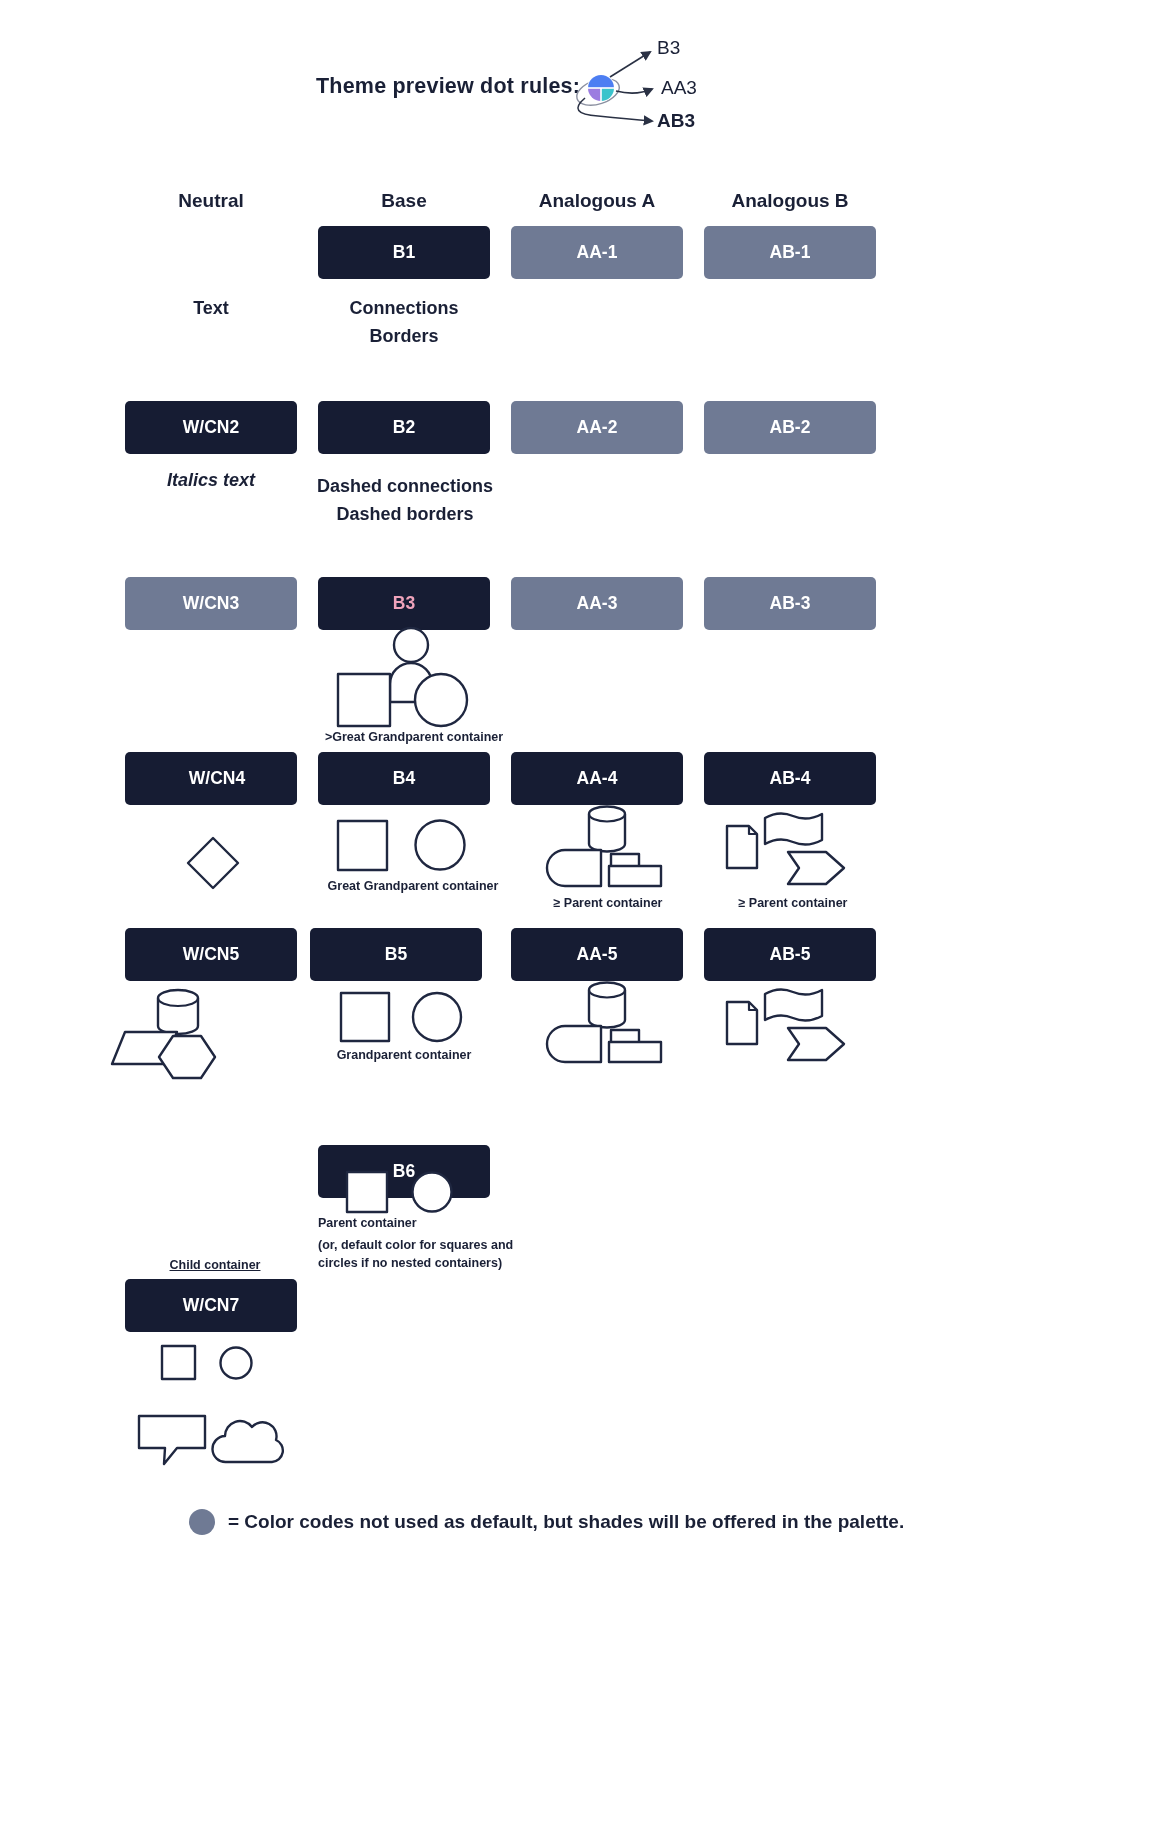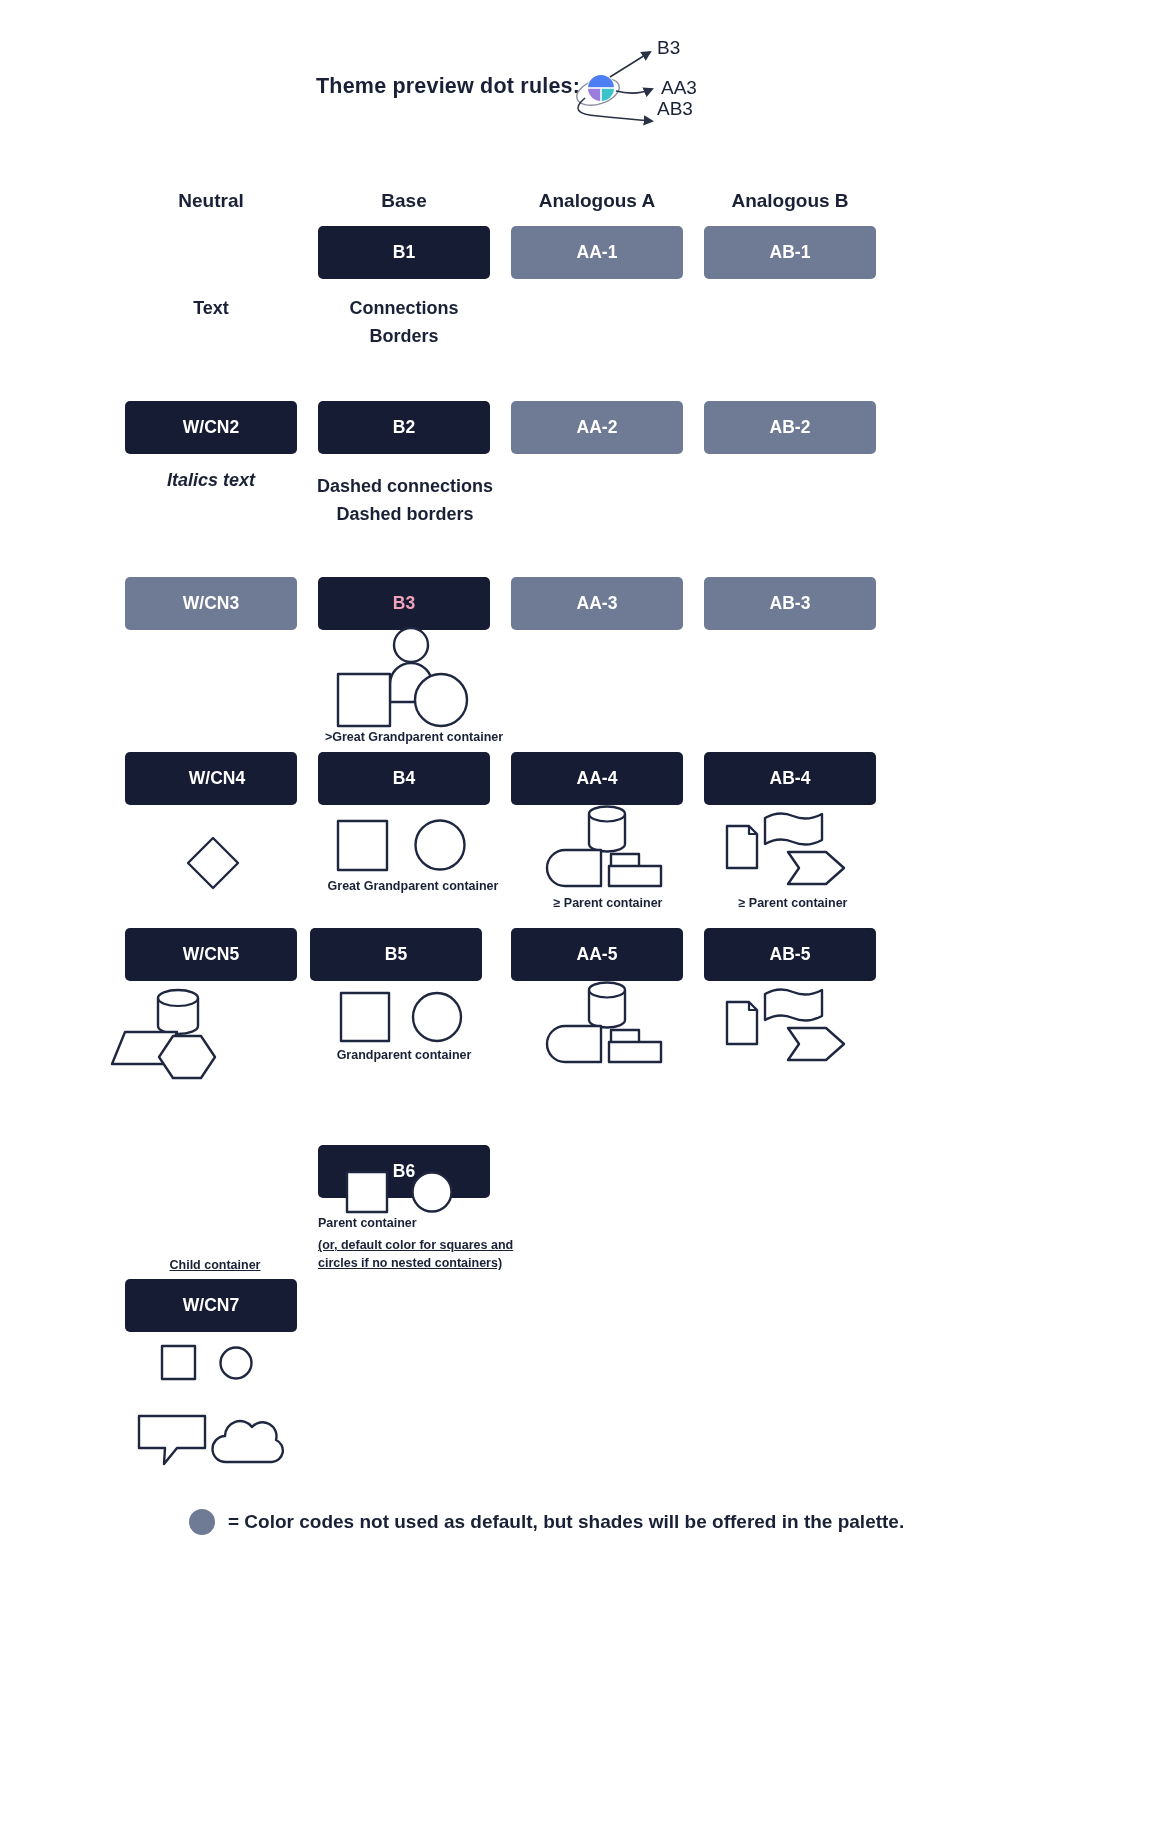--- a/index.html
+++ b/index.html
@@ -55,21 +55,21 @@
       <path d="M61,71 A13,13 0 0 0 74,58 L61,58 Z" fill="#3bc3cc"></path>
       <line x1="47.5" y1="58" x2="74.5" y2="58" stroke="#ffffff" stroke-width="1.6"></line>
       <line x1="61" y1="58" x2="61" y2="71.5" stroke="#ffffff" stroke-width="1.6"></line>
     </g>
     <path d="M70,47 L110,22" fill="none" stroke="#2a3144" stroke-width="1.6" marker-end="url(#ah)"></path>
     <path d="M76,61 Q96,66 112,59" fill="none" stroke="#2a3144" stroke-width="1.6" marker-end="url(#ah)"></path>
     <path d="M45,68 Q26,84 58,86 Q88,89 112,91" fill="none" stroke="#2a3144" stroke-width="1.6" marker-end="url(#ah)"></path>
   </svg>
   <div class="dot-label" style="left:657px; top:37px;">B3</div>
   <div class="dot-label" style="left:661px; top:77px;">AA3</div>
-  <div class="dot-label" style="left:657px; top:98px;">AB3</div>
+  <div class="dot-label" style="left:657px; top:110px;font-weight:bold;">AB3</div>
 
   <div class="colhead" style="left:125px; top:190px;">Neutral</div>
   <div class="colhead" style="left:318px; top:190px;">Base</div>
   <div class="colhead" style="left:511px; top:190px;">Analogous A</div>
   <div class="colhead" style="left:704px; top:190px;">Analogous B</div>
 
   <div class="swatch dark" style="left:318px; top:226px;">
       <span class="label">B1</span>
     </div>
   <div class="swatch gray" style="left:511px; top:226px;">
@@ -208,21 +208,21 @@
 
   <div class="swatch dark" style="left:318px; top:1145px;">
       <span class="label">B6</span>
     </div>
 
   <svg class="shape" style="left:345px; top:1170px;" width="110" height="44" viewBox="0 0 110 44">
     <rect class="ln" x="2" y="2" width="40" height="40"></rect>
     <circle class="ln" cx="87" cy="22" r="19.5"></circle>
   </svg>
   <div class="note small left" style="left:318px; top:1214px; width:220px;">Parent container</div>
-  <div class="note small left" style="left:318px; top:1236px; width:220px;text-decoration:underline;">
+  <div class="note small left" style="left:318px; top:1236px; width:220px;">
     <div>(or, default color for squares and</div>
     <div>circles if no nested containers)</div>
   </div>
 
   <div class="swatch dark" style="left:125px; top:1279px;">
       <span class="label">W/CN7</span>
     </div>
   <div class="note small" style="left:125px; top:1256px; width:180px;text-decoration:underline;">Child container</div>
 
   <svg class="shape" style="left:160px; top:1344px;" width="100" height="40" viewBox="0 0 100 40">

